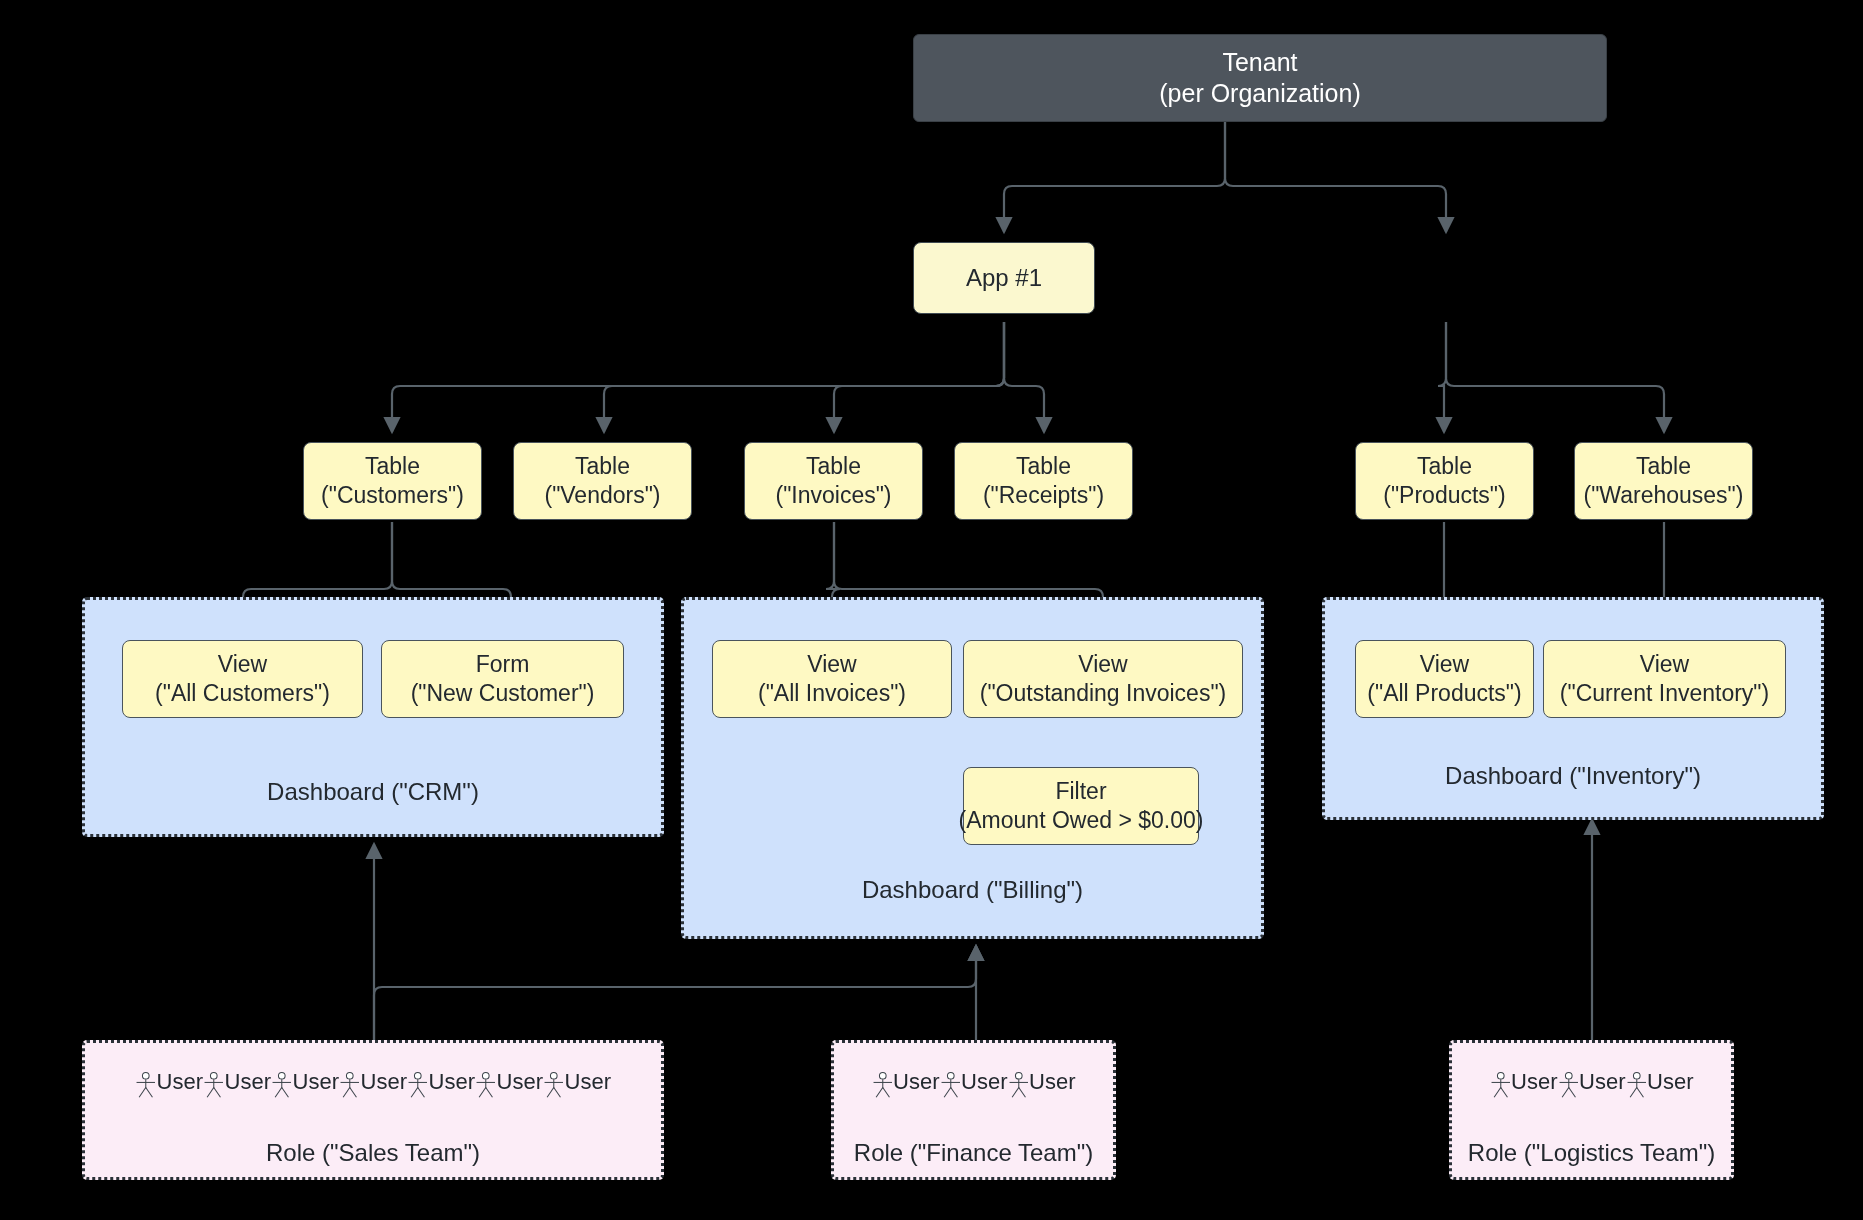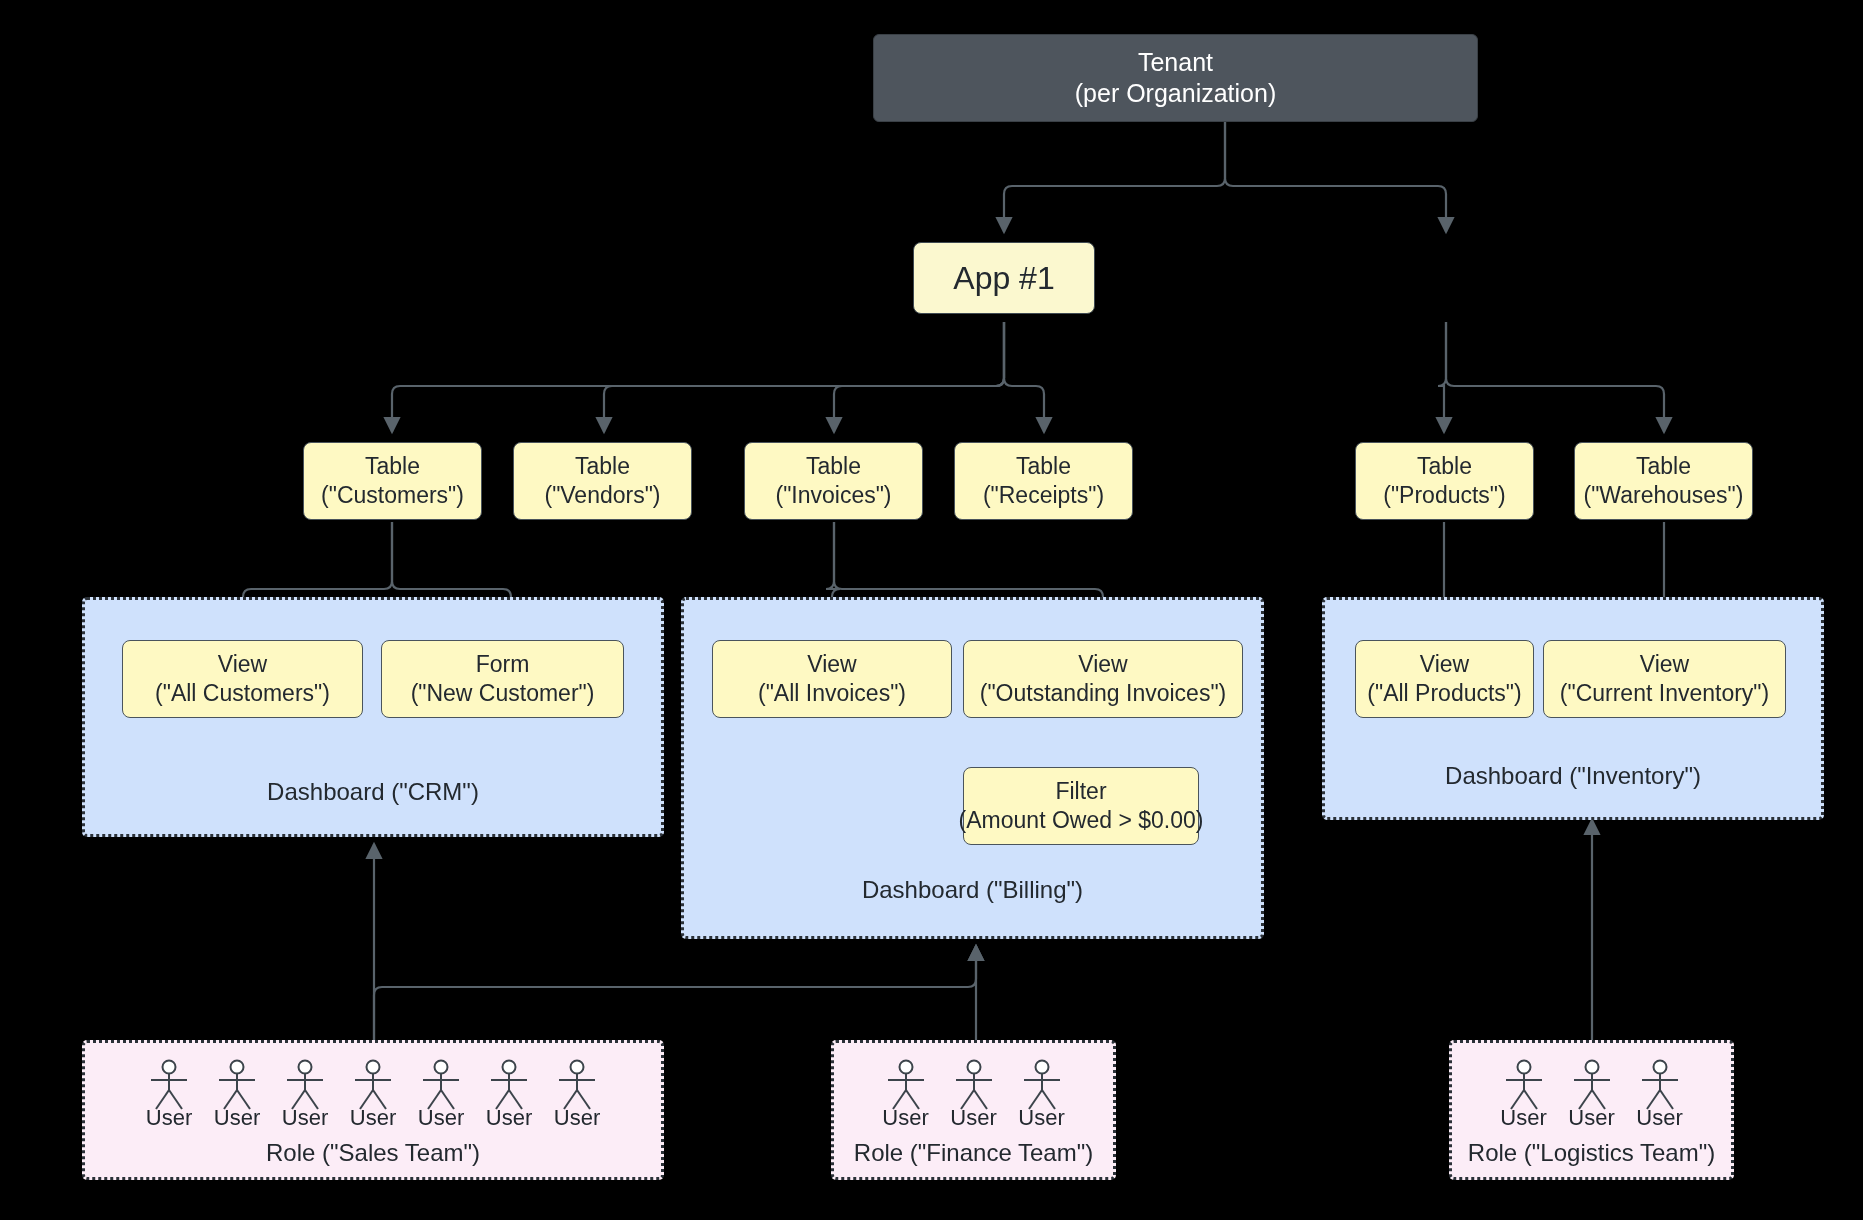--- a/index.html
+++ b/index.html
@@ -46,21 +46,21 @@
     border-radius: 6px;
     color: #ffffff;
     font-size: 25px;
   }
   .tenant .l2 { }
 
   .app {
     background: #fbf8cf;
     border: 1px solid #3f4a52;
     border-radius: 8px;
-    font-size: 32px;
+    font-size: 24px;
   }
 
   .greenbox {
     background: #fef9c3;
     border: 1px solid #4a545c;
     border-radius: 8px;
     font-size: 23px;
   }
 
   .container {
@@ -94,21 +94,21 @@
   }
   .users-row {
     position: absolute;
     display: flex;
     justify-content: center;
     align-items: flex-end;
     width: 100%;
   }
   .user {
     display: flex;
-    flex-direction: column;
+    flex-direction: row;
     align-items: center;
     width: 68px;
   }
   .user .uname {
     font-size: 22px;
     color: #23292f;
     margin-top: -6px;
   }
 </style>
 </head>
@@ -152,21 +152,21 @@
       <path d="M374,1040 L374,844" marker-end="url(#arrowup)"></path>
 
       <path d="M374,1040 L374,995 Q374,987 382,987 L968,987 Q976,987 976,979 L976,946" marker-end="url(#arrowup)"></path>
 
       <path d="M976,1040 L976,946" marker-end="url(#arrowup)"></path>
 
       <path d="M1592,1040 L1592,820" marker-end="url(#arrowup)"></path>
     </g>
   </svg>
 
-  <div class="node tenant" style="left:873px; top:34px; width:605px; height:88px;">
+  <div class="node tenant" style="left:913px; top:34px; width:694px; height:88px;">
     <span class="l1">Tenant</span>
     <span class="l2">(per Organization)</span>
   </div>
 
   <div class="node app" style="left:913px; top:242px; width:182px; height:72px;">
     <span class="l1">App #1</span>
   </div>
 
   <div class="node greenbox" style="left:303px; top:442px; width:179px; height:78px;">
     <span class="l1">Table</span>

